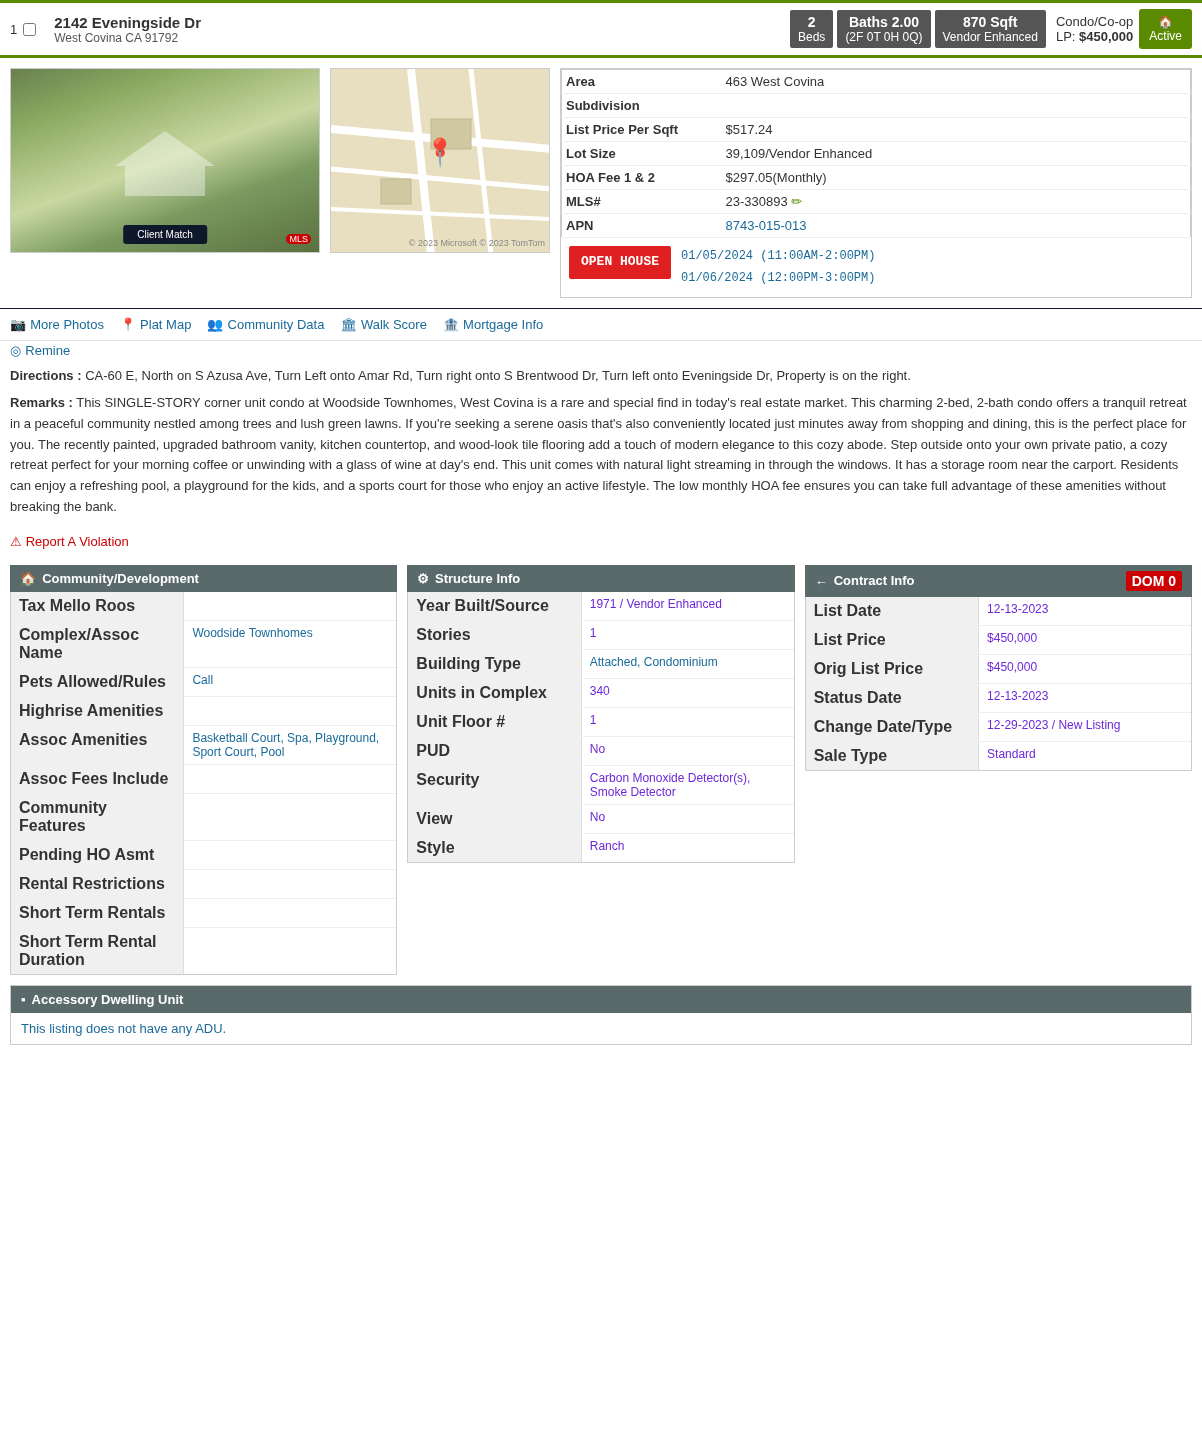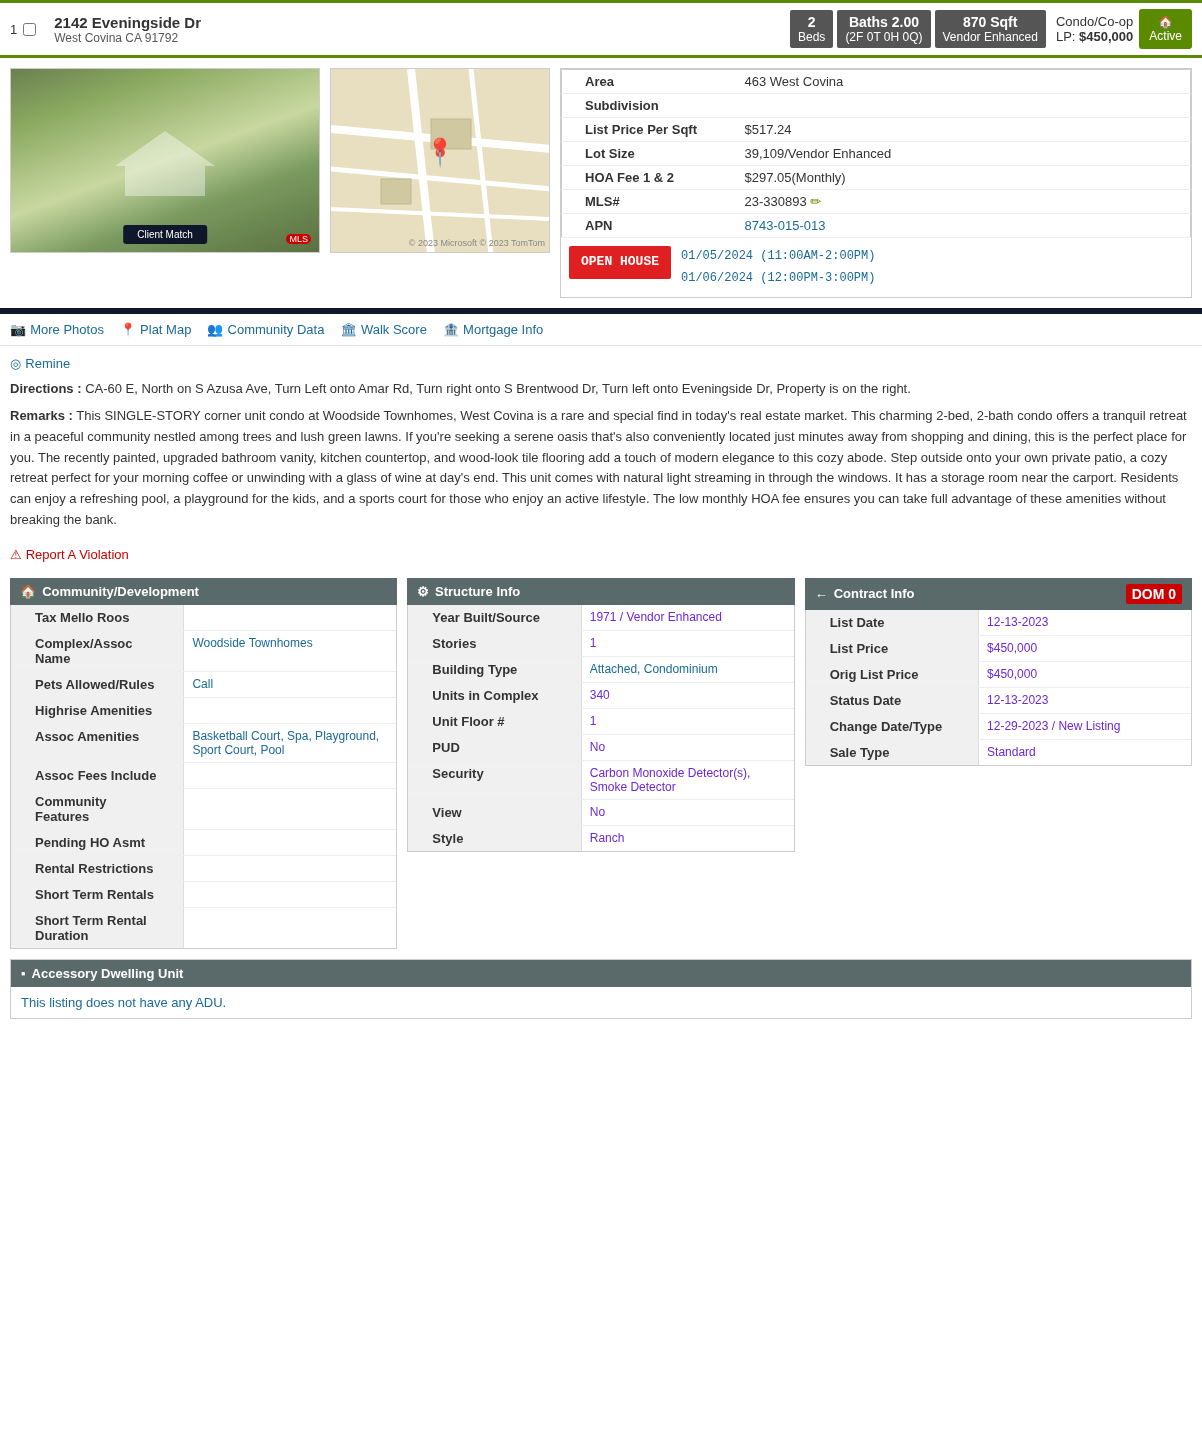--- a/index.html
+++ b/index.html
@@ -22,26 +22,26 @@
     .property-photo { width: 100%; height: 200px; background: #a8c080; position: relative; overflow: hidden; border: 1px solid #ccc; }
     .client-match-btn { position: absolute; bottom: 8px; left: 50%; transform: translateX(-50%); background: #0f172a; color: #fff; padding: 4px 14px; border-radius: 3px; font-size: 10px; white-space: nowrap; }
     .mls-badge { position: absolute; bottom: 8px; right: 8px; background: #c00; color: #fff; font-size: 9px; padding: 0 3px; border-radius: 5px; }
 
     .map-placeholder { width: 100%; height: 200px; background: #e8dfc0; border: 1px solid #ccc; position: relative; overflow: hidden; }
     .map-inner { width: 100%; height: 100%; background: linear-gradient(135deg, #f0e8c8 0%, #d8cfa8 50%, #e0d8b8 100%); display: flex; align-items: center; justify-content: center; position: relative; }
     .map-pin { color: #c00; font-size: 20px; position: absolute; top: 45%; left: 50%; transform: translate(-50%, -50%); }
 
     
     .details-table { width: 100%; border: 1px solid #ccc; border-collapse: collapse; font-size: 13px; }
-    .details-table td { padding: 4px 23px; border-bottom: 1px solid #eee; vertical-align: top; }
+    .details-table td { padding: 4px 4px; border-bottom: 1px solid #eee; vertical-align: top; }
     .details-table td:first-child { font-weight: bold; color: #333; width: 160px; }
     .details-table td a { color: #1a6a9a; text-decoration: none; }
 
     
-    .action-links { display: flex; flex-wrap: wrap; align-items: center; padding: 8px 10px; gap: 16px; border-top: 6px solid #0f172a; border-bottom: 1px solid #e0e0e0; margin: 0 0 10px 0; }
+    .action-links { display: flex; flex-wrap: wrap; align-items: center; padding: 8px 10px; gap: 16px; border-top: 1px solid #0f172a; border-bottom: 1px solid #e0e0e0; margin: 0 0 2px 0; }
     .action-link { color: #1a6a9a; text-decoration: none; display: flex; align-items: center; gap: 4px; font-size: 13px; cursor: pointer; }
 
     .remine-link { color: #1a6a9a; padding: 0 10px 8px 10px; display: flex; align-items: center; gap: 4px; font-size: 13px; cursor: pointer; }
 
     
     .open-house-block { display: flex; gap: 10px; align-items: flex-start; padding: 6px 0; font-family: Liberation Mono, monospace; }
     .open-house-btn { background: #e02020; color: #fff; padding: 8px 12px; font-weight: bold; font-size: 13px; text-align: center; border-radius: 2px; min-width: 70px; line-height: 1.3; }
     .open-house-dates { font-size: 12px; color: #1a6a9a; line-height: 1.8; }
 
     
@@ -51,21 +51,21 @@
 
     .report-violation { padding: 6px 10px; color: #c00; display: flex; align-items: center; gap: 4px; font-size: 13px; cursor: pointer; }
 
     
     .data-tables { display: flex; gap: 10px; padding: 10px; }
     .data-table-col { flex: 1; }
     .data-table-header { background: #5a6a6a; color: #fff; padding: 6px 10px; font-size: 13px; font-weight: bold; display: flex; align-items: center; gap: 6px; }
     .data-table-body { border: 1px solid #ccc; border-top: none; }
     .data-row { display: flex; border-bottom: 1px solid #eee; }
     .data-row:last-child { border-bottom: none; }
-    .data-cell-label { background: #f0f0f0; padding: 5px 24px; font-weight: bold; font-size: 13px; width: 45%; flex-shrink: 0; border-right: 1px solid #ddd; }
+    .data-cell-label { background: #f0f0f0; padding: 5px 8px; font-weight: bold; font-size: 16px; width: 45%; flex-shrink: 0; border-right: 1px solid #ddd; }
     .data-cell-value { padding: 5px 8px; font-size: 12px; color: #1a6a9a; flex: 1; }
     .data-cell-value.black { color: #6d28d9; }
     .dom-badge { background: #c00; color: #fff; padding: 2px 6px; font-size: 14px; border-radius: 2px; margin-left: auto; }
 
     
     .adu-section { margin: 0 10px 10px 10px; border: 1px solid #ccc; }
     .adu-header { background: #5a6a6a; color: #fff; padding: 6px 10px; font-size: 13px; font-weight: bold; display: flex; align-items: center; gap: 6px; }
     .adu-body { padding: 8px 10px; font-size: 13px; color: #333; }
     .adu-body span { color: #1a6a9a; }
 

